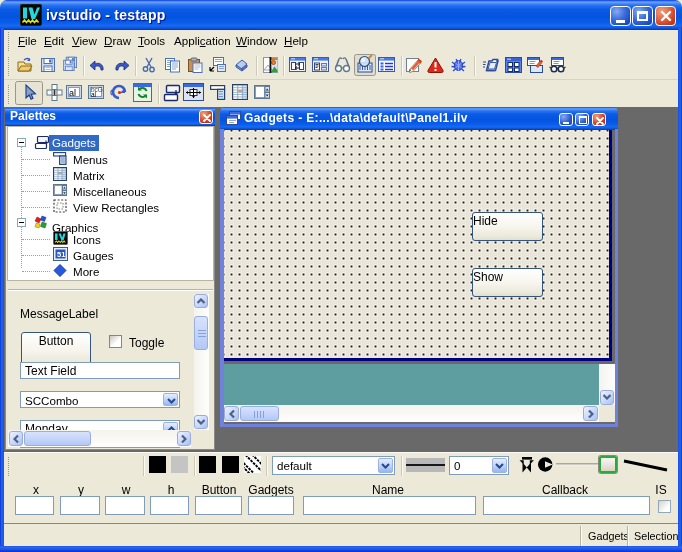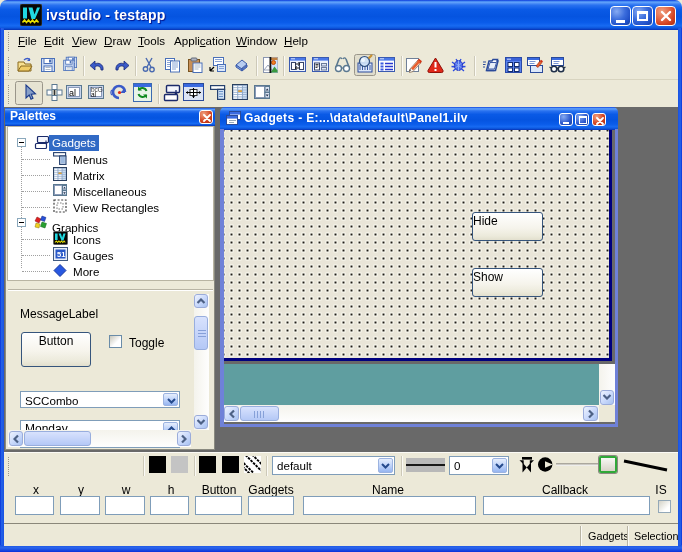--- a/index.html
+++ b/index.html
@@ -598,20 +598,21 @@
         </svg>
       </span>
       <span class="trow" style="left:65px;top:136px;line-height:16px">More</span>
     </div>
  <div class="abs" style="left:2px;top:163px;width:205px;height:2px;border-top:1px solid #b8b4a4;border-bottom:1px solid #fff;z-index:3"></div>
  <div class="abs" id="palbody">
   <span class="abs" style="left:13px;top:25px;font-size:12px">MessageLabel</span>
   <div class="abs" style="left:14px;top:50px;width:70px;height:35px;background:linear-gradient(180deg,#fff,#f6f4ec 55%,#eceadb 85%,#e2dfcd);border:1px solid #36557c;border-radius:3px;font-size:12px;text-align:center;line-height:17px">Button</div>
   <div class="abs" style="left:102px;top:53px;width:13px;height:13px;background:linear-gradient(135deg,#c8c6ba,#fff 60%);border:1px solid #6a8ca8"></div>
   <span class="abs" style="left:122px;top:54px;font-size:12px">Toggle</span>
+  <div class="abs" style="left:13px;top:80px;width:160px;height:17px;background:#fff;border:1px solid #7f9db9;font-size:12px;padding:1px 0 0 4px">Text Field</div>
   <div class="combo" style="left:13px;top:109px;width:160px;height:17px">
         <span class="txt">SCCombo</span>
         <span class="carr">
           <svg style="position:absolute;left:3px;top:4px" width="9" height="6" viewBox="0 0 9 6">
             <path d="M1 1l3.5 3.5L8 1" fill="none" stroke="#254a8c" stroke-width="2"></path>
           </svg>
         </span>
       </div>
   <div class="abs" style="left:13px;top:138px;width:160px;height:28px;background:#fff;border:1px solid #7f9db9;font-size:12px;padding:1px 0 0 4px">Monday
    <span class="abs" style="right:1px;top:1px;width:15px;height:13px;border-radius:2px;background:linear-gradient(180deg,#e6eefc,#c0d4fa 50%,#96b5f0);border:1px solid #9cb3e0">

